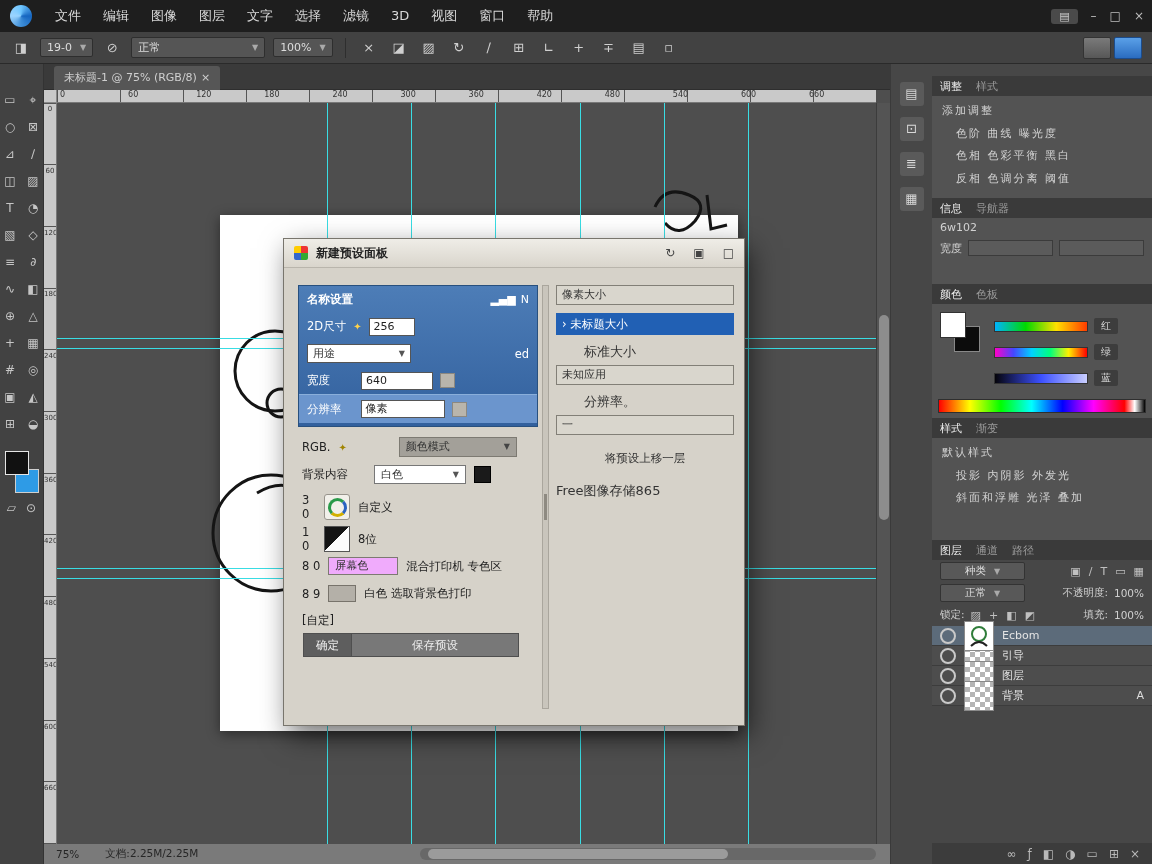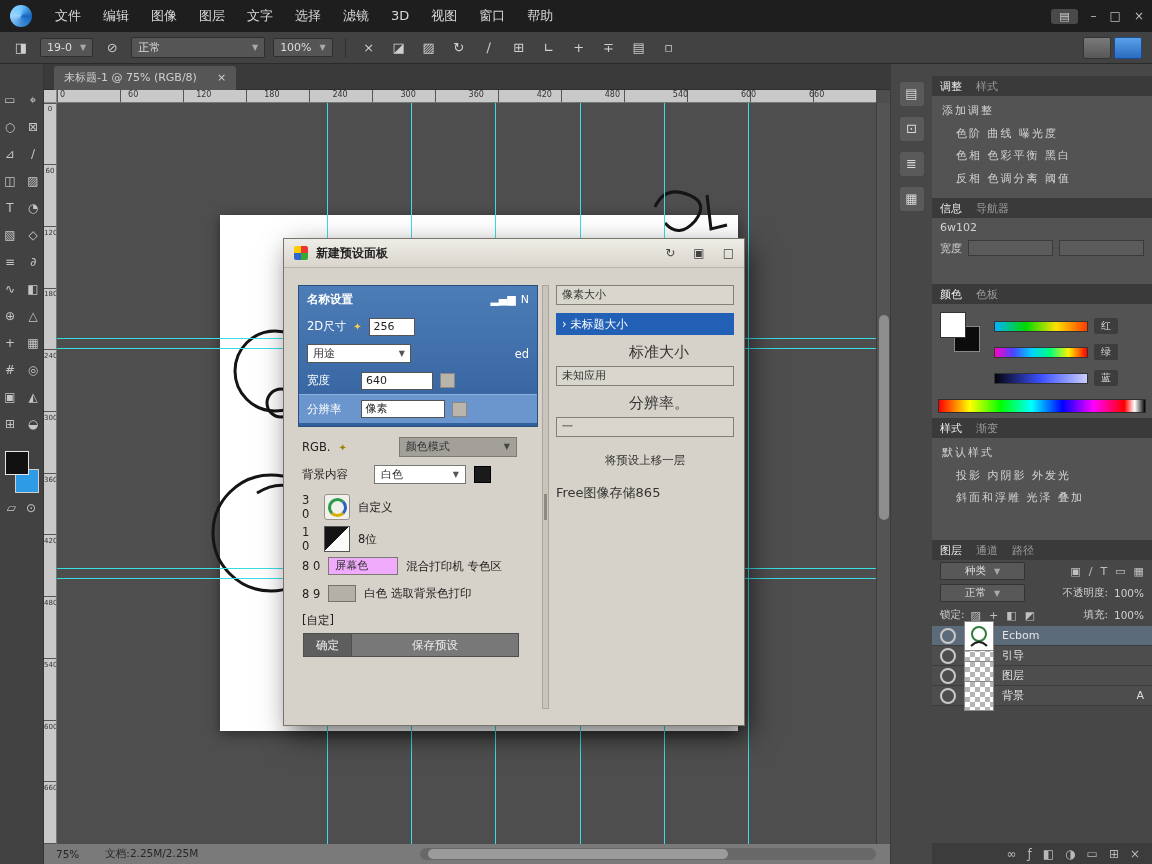--- a/index.html
+++ b/index.html
@@ -36,21 +36,21 @@
   #swatches{position:relative;margin:12px auto 0;width:34px;height:42px;}
   .sw{position:absolute;width:22px;height:22px;}
   .sw-bg{right:0;bottom:0;background:#2e9be6;border:1px solid #cfcfcf;}
   .sw-fg{left:0;top:0;background:#111;border:1px solid #e5e5e5;}
   .tool-extra{display:flex;justify-content:center;gap:10px;margin-top:8px;color:#c6c6c6;font-size:12px;}
 
   
   #canvascol{position:absolute;left:44px;top:64px;width:846px;height:800px;}
   #tabstrip{position:absolute;left:0;top:0;width:846px;height:26px;background:#3a3a3a;border-bottom:1px solid #2e2e2e;box-sizing:border-box;}
   #doctab{position:absolute;left:10px;top:2px;height:24px;background:#565656;color:#cfcfcf;font-size:11px;
-          line-height:24px;padding:0 10px;border-radius:3px 3px 0 0;display:flex;gap:20px;align-items:center;}
+          line-height:24px;padding:0 10px;border-radius:3px 3px 0 0;display:flex;gap:4px;align-items:center;}
   #ruler-corner{position:absolute;left:0;top:26px;width:13px;height:13px;background:#c9c9c9;
                 border-right:1px solid #888;border-bottom:1px solid #888;box-sizing:border-box;}
   #ruler-top{position:absolute;left:13px;top:26px;width:819px;height:13px;background:#c9c9c9;
              border-bottom:1px solid #777;box-sizing:border-box;white-space:nowrap;overflow:hidden;
              background-image:repeating-linear-gradient(90deg,#555 0 1px,transparent 1px 63px);}
   .rt-num{display:inline-block;width:63px;font-size:8px;color:#333;vertical-align:top;padding-left:3px;box-sizing:border-box;}
   #ruler-left{position:absolute;left:0;top:39px;width:13px;height:741px;background:#c9c9c9;
               border-right:1px solid #777;box-sizing:border-box;overflow:hidden;
               background-image:repeating-linear-gradient(0deg,#555 0 1px,transparent 1px 61.7px);}
   .rl-num{display:block;height:61.75px;font-size:7px;color:#333;text-align:center;padding-top:2px;box-sizing:border-box;}
@@ -153,21 +153,21 @@
   .black-sq{width:15px;height:15px;background:#1a1a1a;border:1px solid #000;}
   .dlg-btn{position:absolute;left:19px;top:394px;width:216px;height:24px;background:#787878;border:1px solid #4f4f4f;
            display:flex;align-items:center;color:#eee;font-size:11.5px;box-sizing:border-box;}
   .dlg-btn-left{background:#5e5e5e;height:100%;display:flex;align-items:center;padding:0 12px;border-right:1px solid #4f4f4f;box-sizing:border-box;}
   .dlg-btn-main{flex:1;text-align:center;}
   .dlg-div{position:absolute;left:258px;top:46px;width:7px;height:424px;background:#c9c5bc;border:1px solid #aaa69d;box-sizing:border-box;}
   .dlg-div-thumb{position:absolute;left:1px;top:208px;width:3px;height:26px;background:#8e8a81;}
   .r-col{position:absolute;left:272px;top:46px;width:178px;}
   .r-field{border:1px solid #827f77;background:#d9d6cd;height:18px;font-size:11px;color:#333;line-height:18px;padding:0 5px;}
   .r-sel{background:#2160b4;color:#fff;height:22px;line-height:22px;font-size:11.5px;padding:0 6px;margin-top:8px;}
-  .r-label{font-size:15px;color:#333;margin:8px 0 4px 28px;text-align:center;}
+  .r-label{font-size:13px;color:#333;margin:8px 0 4px 28px;}
   .r-text-c{font-size:11.5px;color:#333;text-align:center;margin-top:16px;}
   .r-text{font-size:13px;color:#333;margin-top:16px;}
 </style>
 </head>
 <body>
 
 <div id="root">
 
   <div id="menubar">
     <div class="logo"></div>

